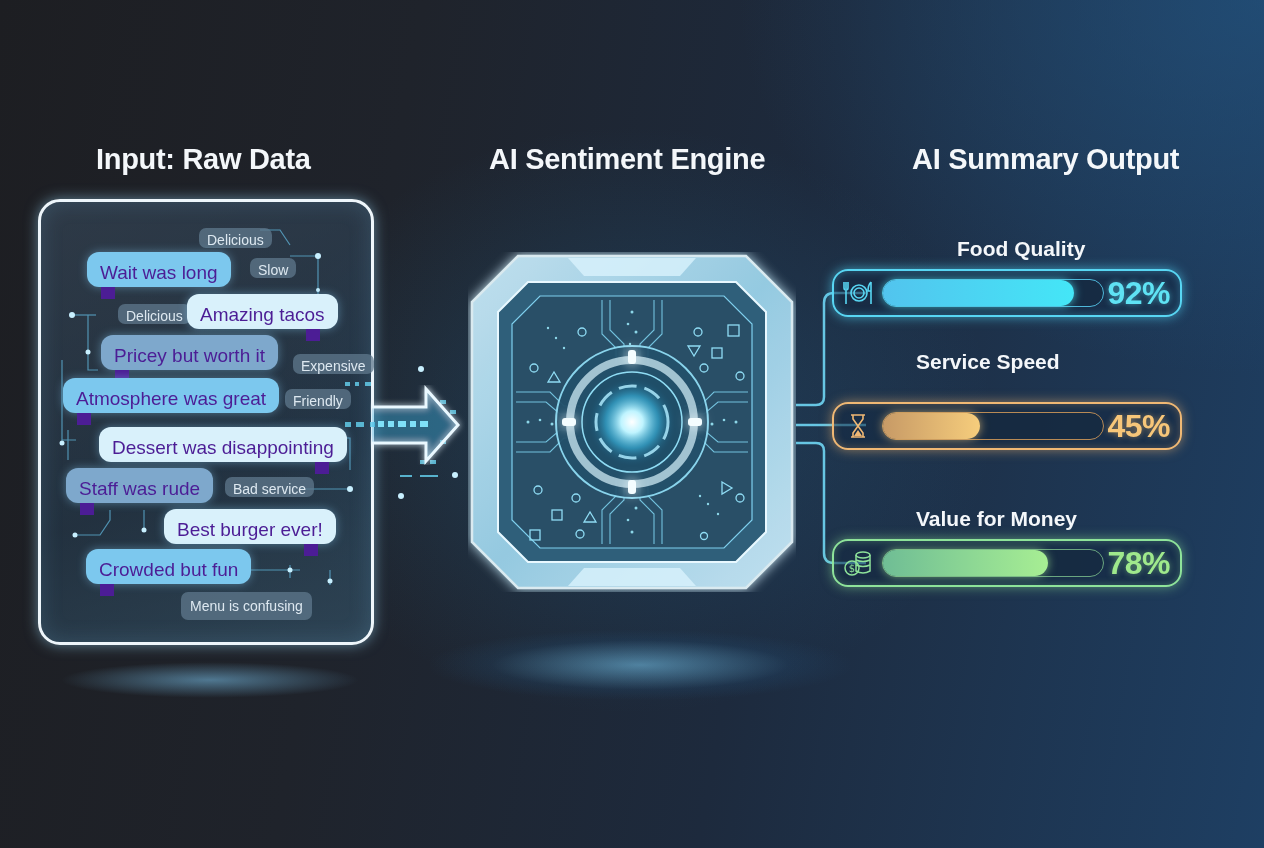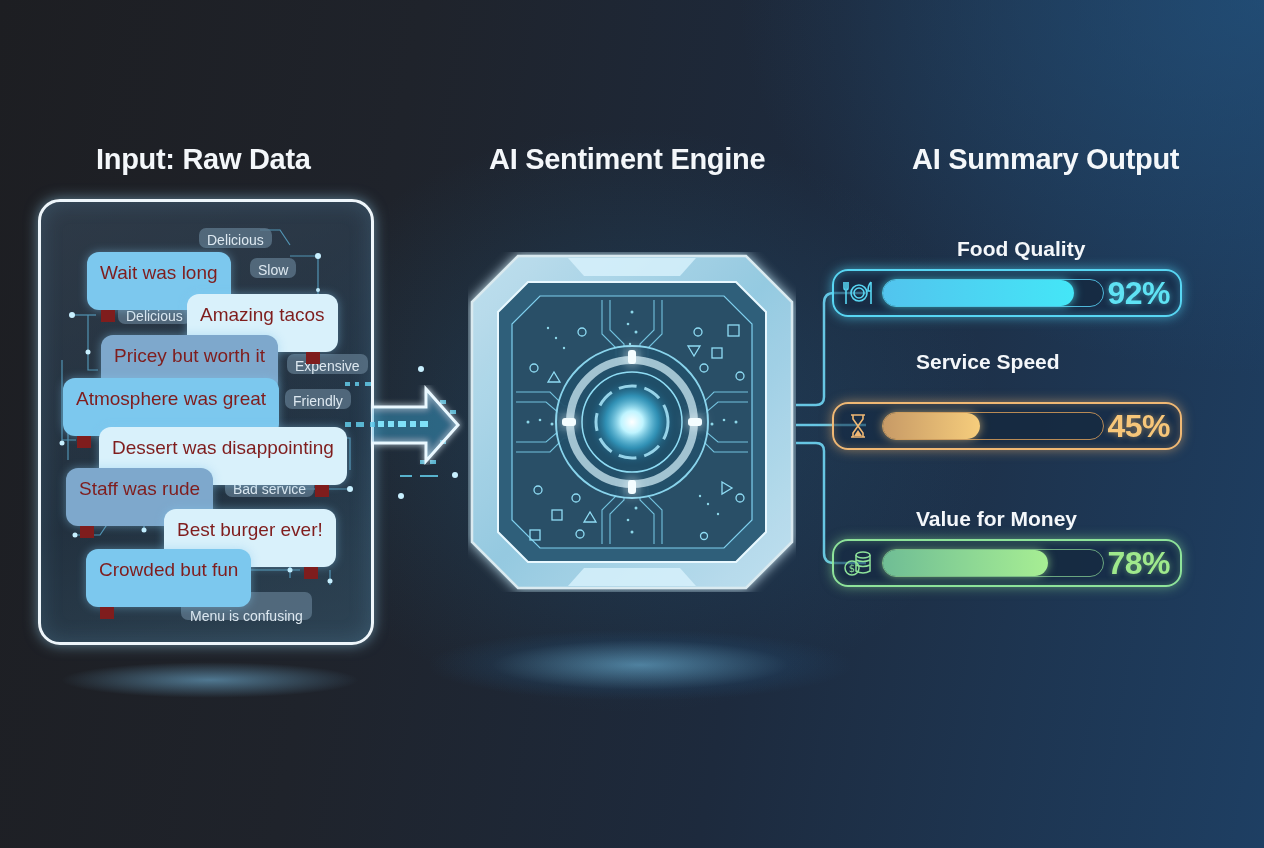--- a/index.html
+++ b/index.html
@@ -46,23 +46,23 @@
     .engine-floor-glow {
       position: absolute; left: 430px; top: 630px; width: 420px; height: 70px;
       background: radial-gradient(ellipse at center, rgba(120,200,240,0.55), rgba(40,100,150,0.15) 50%, rgba(0,0,0,0) 72%);
     }
 
     .circuit { position: absolute; left: 0; top: 0; pointer-events: none; }
 
     .bubble {
       position: absolute;
       font-size: 19px;
-      color: #7f1d1d;
+      color: #4c1d95;
       padding: 0 13px;
-      height: 58px;
+      height: 35px;
       line-height: 42px;
       border-radius: 12px;
       white-space: nowrap;
       box-shadow: 0 0 10px rgba(130,200,240,0.45);
     }
     .bubble::after {
       content: "";
       position: absolute;
       width: 0; height: 0;
       border-style: solid;
@@ -204,24 +204,24 @@
     <g fill="#c8f0ff">
       <circle cx="421" cy="369" r="3"></circle>
       <circle cx="455" cy="475" r="3"></circle>
       <circle cx="401" cy="496" r="3"></circle>
     </g>
   </svg>
 
   <div class="tag" style="left:199px; top:228px;">Delicious</div>
   <div class="tag" style="left:250px; top:258px;">Slow</div>
   <div class="tag" style="left:118px; top:304px;">Delicious</div>
-  <div class="tag" style="left:287px; top:354px;">Expensive</div>
+  <div class="tag" style="left:293px; top:354px;">Expensive</div>
   <div class="tag" style="left:285px; top:389px;">Friendly</div>
   <div class="tag" style="left:225px; top:477px;">Bad service</div>
-  <div class="tag" style="left:181px; top:592px; height:28px; line-height:28px; font-size:14px; padding:10px 9px;">Menu is confusing</div>
+  <div class="tag" style="left:181px; top:592px; height:28px; line-height:28px; font-size:14px; padding:0 9px;">Menu is confusing</div>
 
   <div class="bubble b-blue tail-bl" style="left:87px; top:252px;">Wait was long</div>
   <div class="bubble b-light tail-br" style="left:187px; top:294px;">Amazing tacos</div>
   <div class="bubble b-steel tail-bl" style="left:101px; top:335px;">Pricey but worth it</div>
   <div class="bubble b-blue tail-bl" style="left:63px; top:378px;">Atmosphere was great</div>
   <div class="bubble b-light tail-br" style="left:99px; top:427px;">Dessert was disappointing</div>
   <div class="bubble b-steel tail-bl" style="left:66px; top:468px;">Staff was rude</div>
   <div class="bubble b-light tail-br" style="left:164px; top:509px;">Best burger ever!</div>
   <div class="bubble b-blue tail-bl" style="left:86px; top:549px;">Crowded but fun</div>
 

